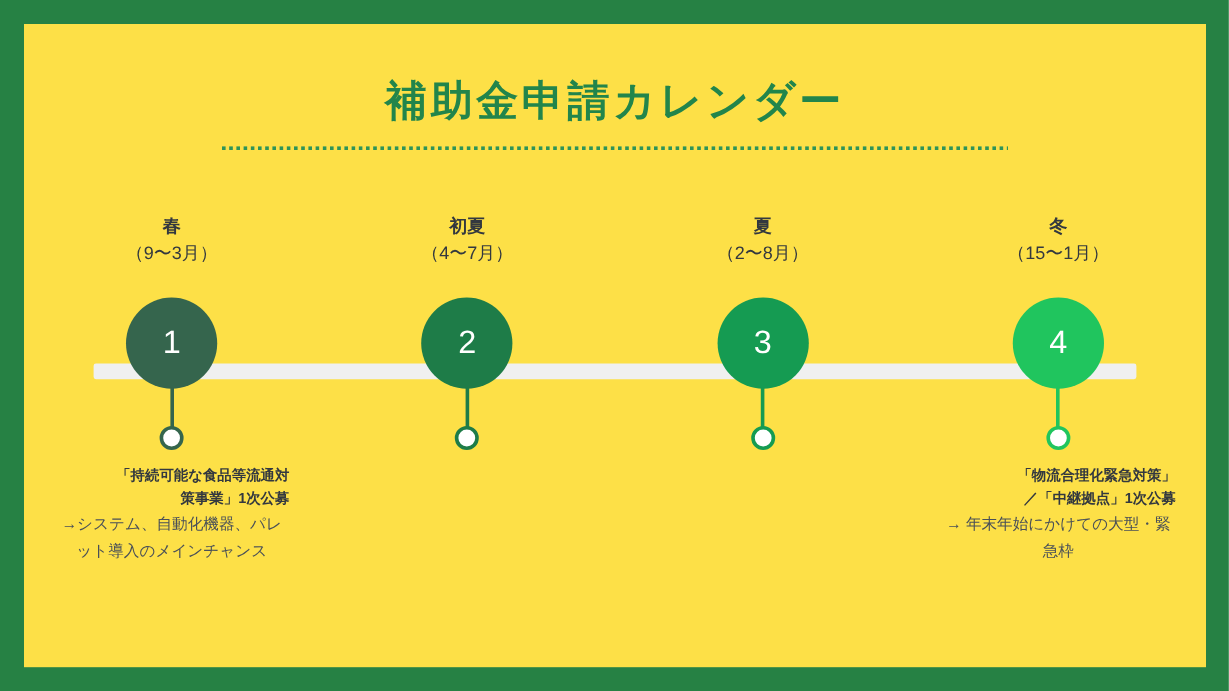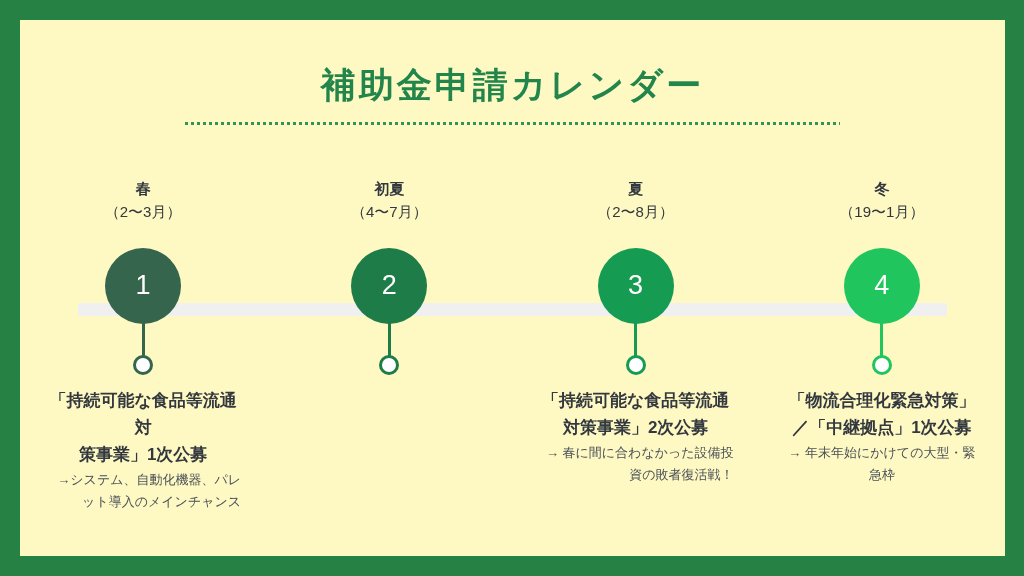--- a/index.html
+++ b/index.html
@@ -143,56 +143,57 @@
     box-sizing: border-box;
     margin-top: -1px;
   }
 
   .card {
     margin-top: 12px;
     width: 196px;
     text-align: center;
   }
   .card-title {
-    font-size: 17px;
+    font-size: 12px;
     font-weight: bold;
     color: #33383f;
     line-height: 1.6;
     margin: 0;
     white-space: pre-line;
+    text-align: right;
   }
   .card-body {
     font-size: 13px;
     color: #4a5058;
     line-height: 1.65;
     margin: 1px 0 0 0;
-    text-align: right;
+    text-align: center;
   }
   .card-body.centered { text-align: center; }
 
   
 </style>
 </head>
 <body>
 
 <div id="slide" style="background: rgb(38, 129, 68);">
-  <div id="canvas" style="background: #fef9c3;">
+  <div id="canvas" style="background: #fde047;">
 
     <div id="title-block">
       <h1 id="page-title" style="color: rgb(34, 133, 75);">補助金申請カレンダー</h1>
       <div id="title-rule" style="background-image: linear-gradient(to right, rgb(46, 148, 88) 0px, rgb(46, 148, 88) 3px, rgba(255, 255, 255, 0) 3px, rgba(255, 255, 255, 0) 6px);"></div>
     </div>
 
     <div id="timeline">
       <div id="track" style="background: rgb(240, 240, 240);"></div>
       <div id="steps">
 
         <div class="step">
           <div class="season">春</div>
-          <div class="months">（2〜3月）</div>
+          <div class="months">（9〜3月）</div>
           <div class="circle" style="background-color: rgb(53, 101, 77);">1</div>
           <div class="connector" style="color: rgb(53, 101, 77);">
             <div class="stem" style="background-color: rgb(53, 101, 77);"></div>
             <div class="ring"></div>
           </div>
           <div class="card">
             <p class="card-title">「持続可能な食品等流通対
 策事業」1次公募</p>
             <p class="card-body">→システム、自動化機器、パレット導入のメインチャンス</p>
           </div>
@@ -209,30 +210,25 @@
         </div>
 
         <div class="step">
           <div class="season">夏</div>
           <div class="months">（2〜8月）</div>
           <div class="circle" style="background-color: rgb(21, 155, 82);">3</div>
           <div class="connector" style="color: rgb(21, 155, 82);">
             <div class="stem" style="background-color: rgb(21, 155, 82);"></div>
             <div class="ring"></div>
           </div>
-          <div class="card">
-            <p class="card-title">「持続可能な食品等流通
-対策事業」2次公募</p>
-            <p class="card-body">→ 春に間に合わなかった設備投資の敗者復活戦！</p>
-          </div>
         </div>
 
         <div class="step">
           <div class="season">冬</div>
-          <div class="months">（19〜1月）</div>
+          <div class="months">（15〜1月）</div>
           <div class="circle" style="background-color: rgb(32, 197, 94);">4</div>
           <div class="connector" style="color: rgb(32, 197, 94);">
             <div class="stem" style="background-color: rgb(32, 197, 94);"></div>
             <div class="ring"></div>
           </div>
           <div class="card">
             <p class="card-title">「物流合理化緊急対策」
 ／「中継拠点」1次公募</p>
             <p class="card-body centered">→ 年末年始にかけての大型・緊急枠</p>
           </div>

